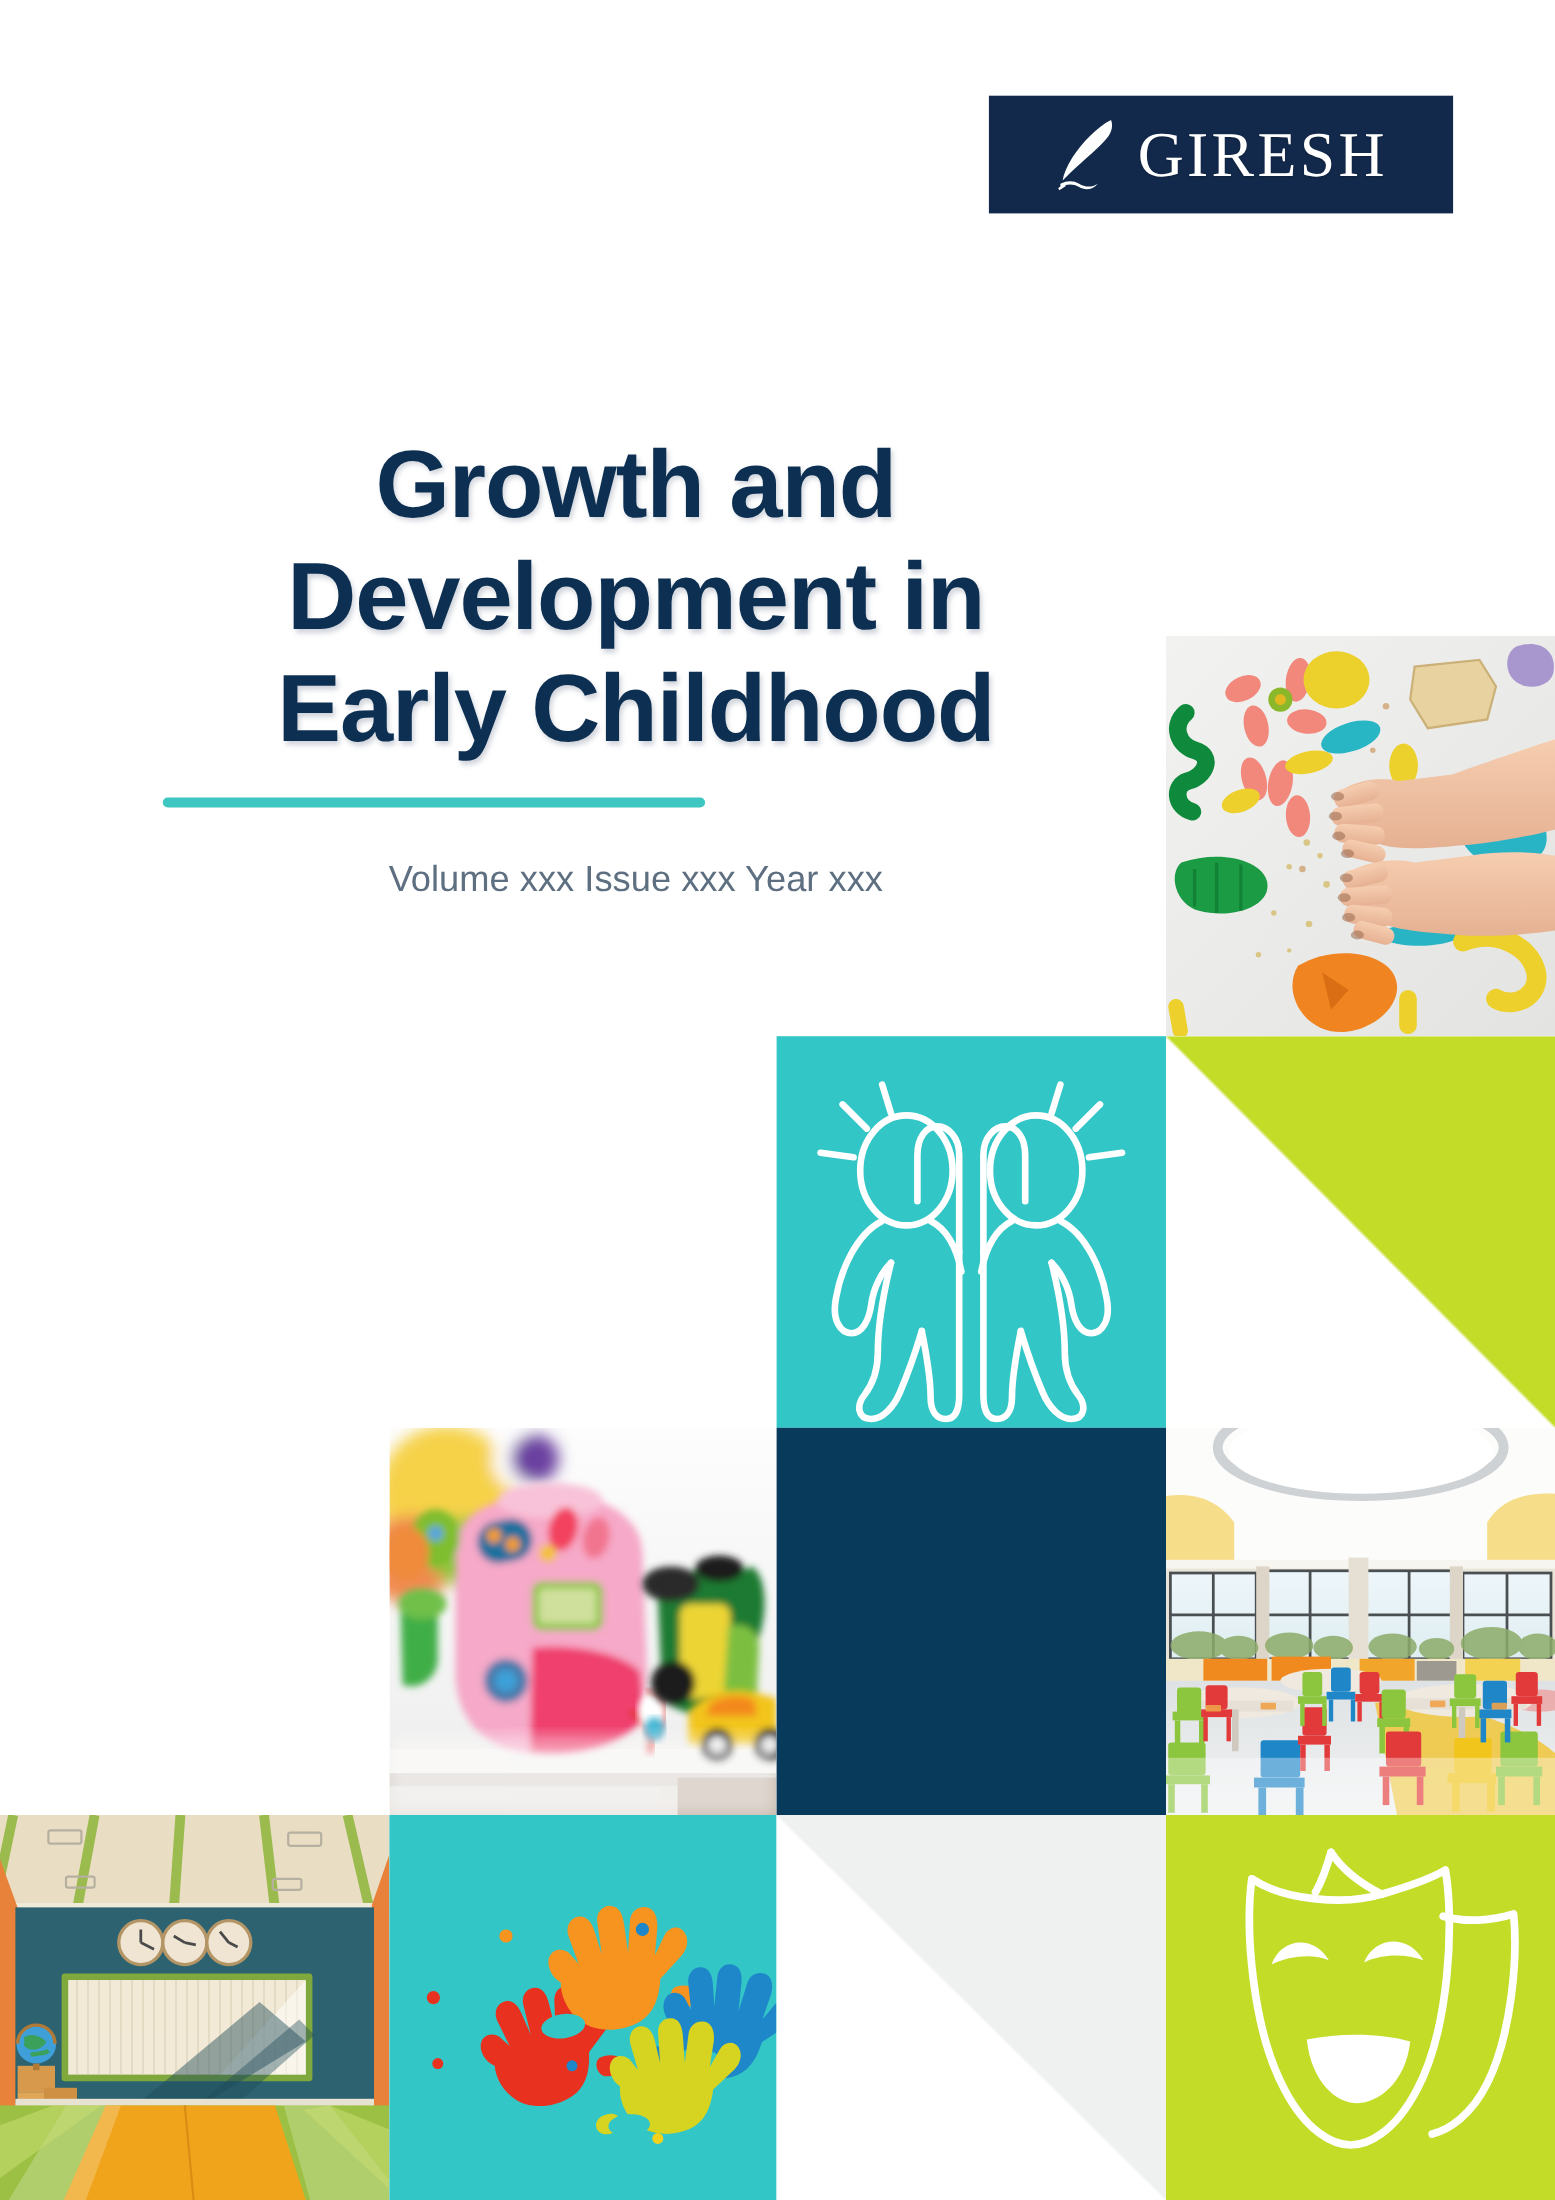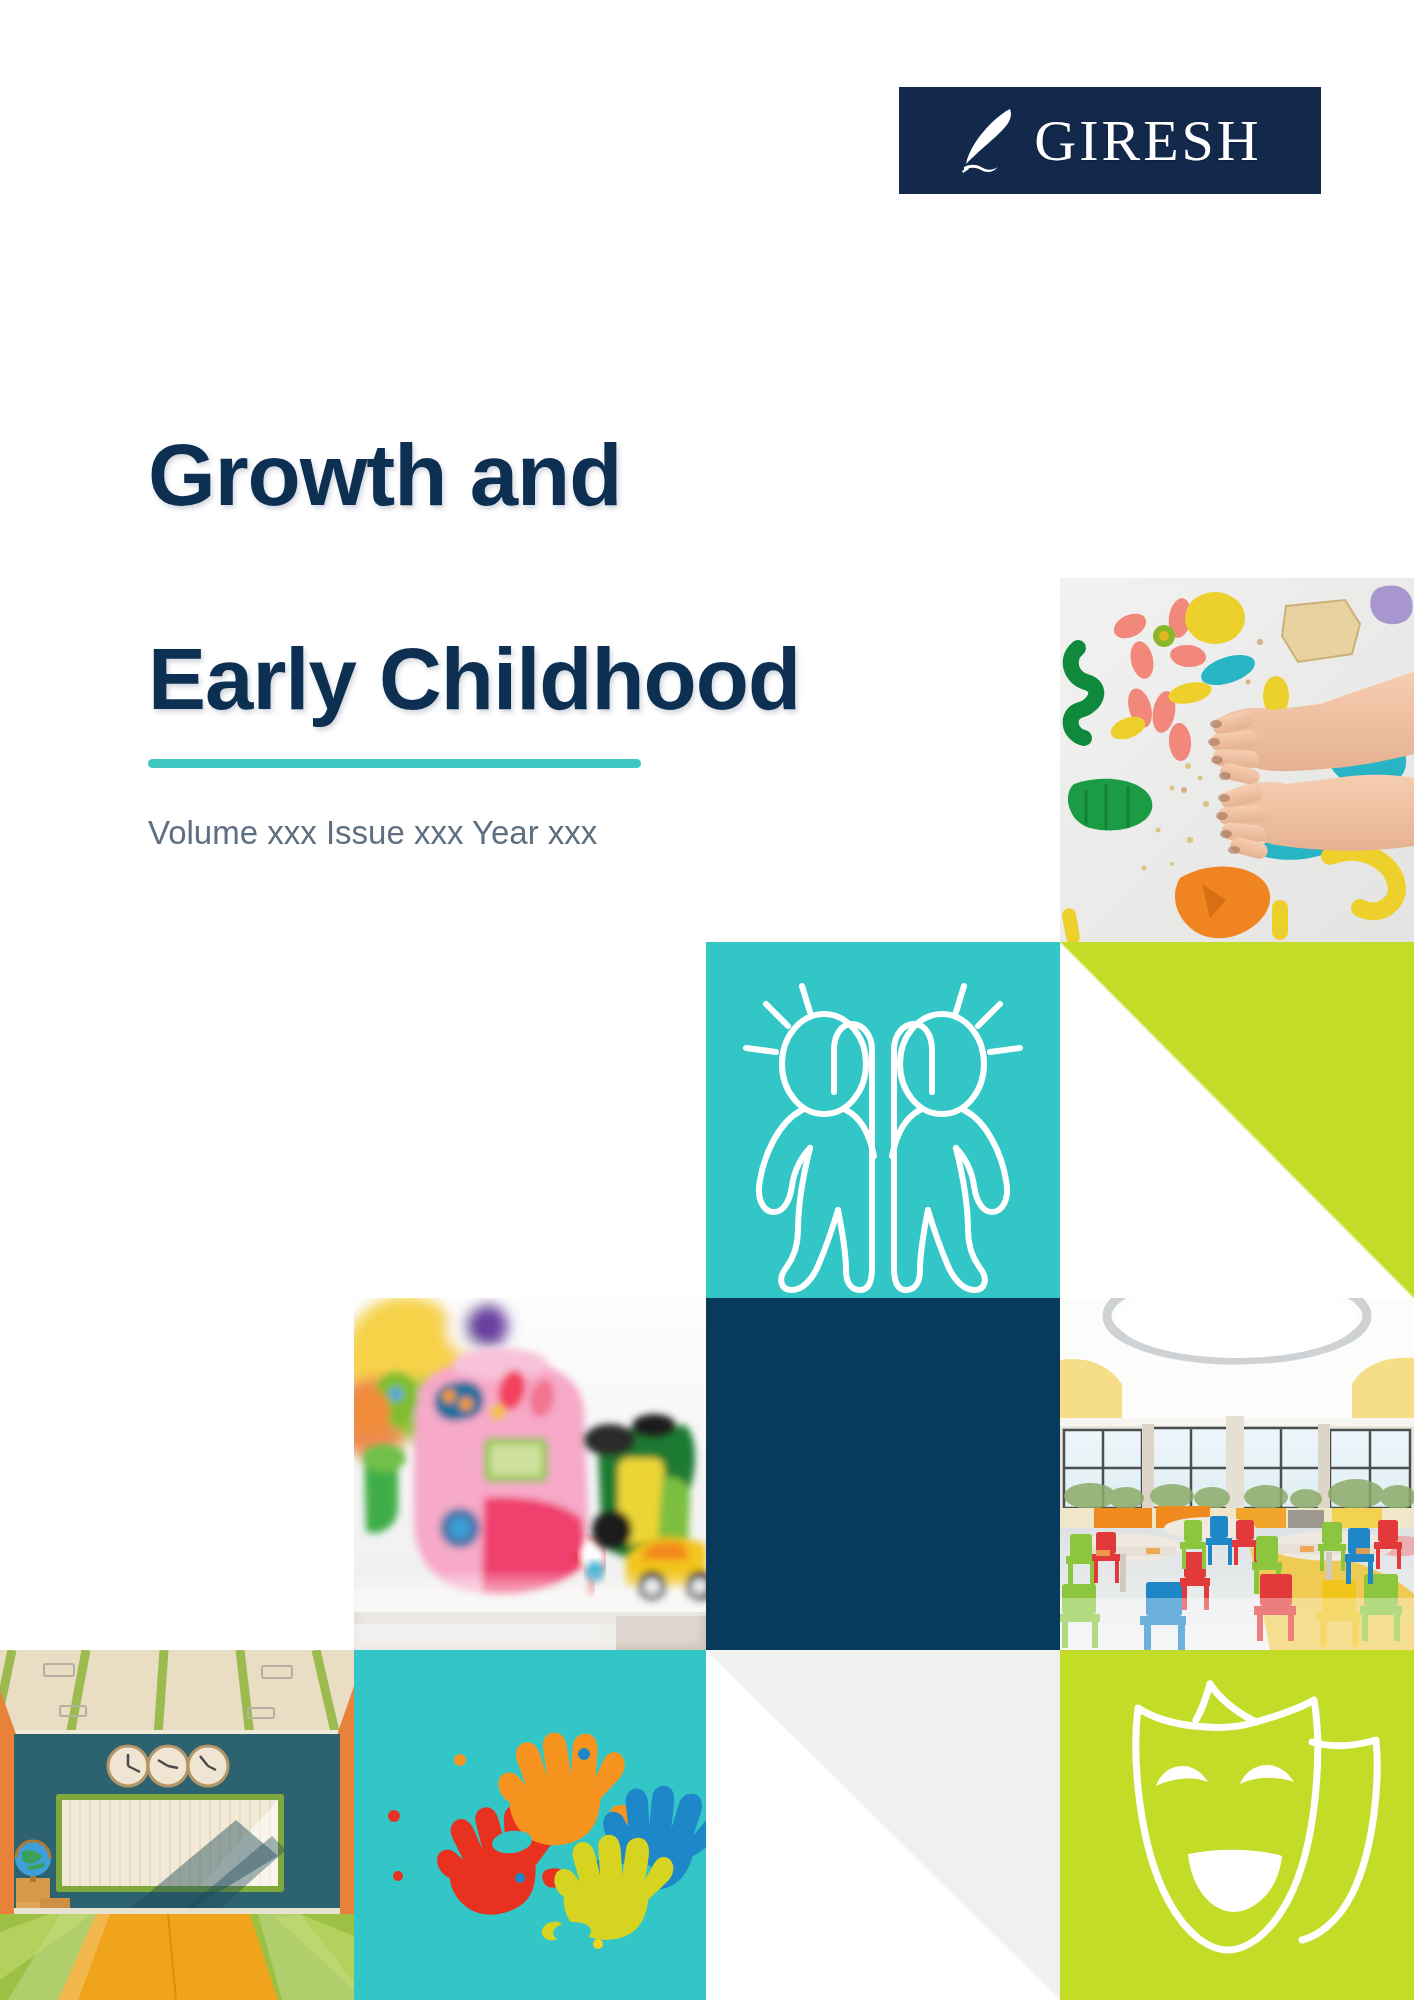--- a/index.html
+++ b/index.html
@@ -30,21 +30,21 @@
     font-family:"Liberation Serif", serif;
     color:#ffffff;
     font-size:58px;
     letter-spacing:3px;
     line-height:1;
     white-space:nowrap;
     text-shadow:0 1px 2px rgba(0,0,0,.25);
   }
 
   
-  .title-block { position:absolute; left:148px; top:424px; width:860px; }
+  .title-block { position:absolute; left:148px; top:390px; width:860px;text-align:center; }
   .cover-title {
     font-size:87px;
     font-weight:bold;
     line-height:1.17;
     color:#0d2f52;
     letter-spacing:-1px;
     text-shadow:2px 3px 5px rgba(150,160,175,.45);
   }
   .accent-rule {
     margin-top:30px;
@@ -100,21 +100,21 @@
       <path d="M6 62 C12 59 18 59 23 62 C28 65 34 66 40 62
                C35 68 28 68 23 65 C18 62 12 62 6 65 Z" fill="#ffffff"></path>
       <path d="M4 66 L10 62 L11 64 L5 68 Z" fill="#ffffff"></path>
     </svg>
     <div class="logo-text">GIRESH</div>
   </div>
 
   <div class="title-block">
     <h1 class="cover-title">
       <span>Growth and</span><br>
-      <br>
+      <span>Development in</span><br>
       <span>Early Childhood</span>
     </h1>
     <div class="accent-rule"></div>
     <div class="issue-meta">
       <div>Volume xxx Issue xxx Year xxx</div>
     </div>
   </div>
 
   <div class="cell cell-playdough">
     <svg class="photo" viewBox="0 0 354 364" preserveAspectRatio="xMidYMid slice" aria-hidden="true">

